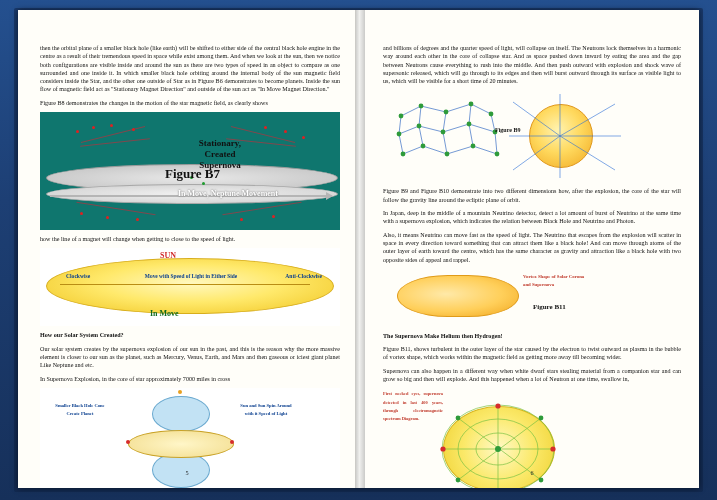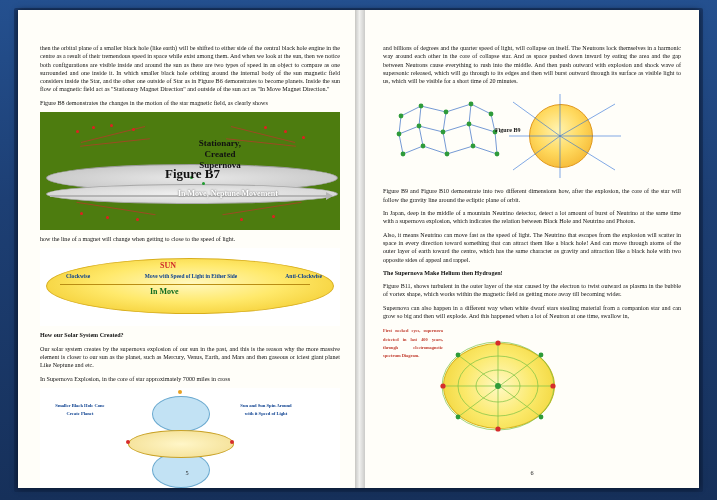--- a/index.html
+++ b/index.html
@@ -38,21 +38,21 @@
   }
   .page.right .col{left:18px;right:18px;}
   p{margin:0 0 5px 0;}
   .pagenum{
     position:absolute;bottom:12px;width:100%;text-align:center;
     font-size:6.2px;color:#222;
   }
   
   .fig{position:relative;margin:2px 0 5px 0;}
   
-  .b7{height:118px;background:#4d7c0f;}
+  .b7{height:118px;background:#0f766e;}
   .b7 .disc{
     position:absolute;left:6px;top:52px;width:290px;height:26px;
     border-radius:50%/50%;
     background:radial-gradient(ellipse at 50% 50%, #e8e8e8 0%, #cfcfcf 60%, #bdbdbd 100%);
     border:1px solid #9b9b9b;
   }
   .b7 .disc2{
     position:absolute;left:6px;top:72px;width:290px;height:18px;
     border-radius:50%/50%;
     background:radial-gradient(ellipse at 50% 50%, #f1f1f1 0%, #d8d8d8 70%, #c6c6c6 100%);
@@ -80,26 +80,26 @@
     text-shadow:0 0 2px #555;width:160px;text-align:center;
   }
   
   .b8{height:78px;background:#ffffff;}
   .b8 .ell{
     position:absolute;left:6px;top:10px;width:286px;height:54px;border-radius:50%;
     background:radial-gradient(ellipse at 50% 45%, #fff8c0 0%, #ffe96b 45%, #f5d13a 80%, #e8bc22 100%);
     border:1px solid #d8ae1c;
   }
   .b8 .sun{
-    position:absolute;left:120px;top:14px;font-weight:bold;font-size:8px;color:#d02b2b;
+    position:absolute;left:120px;top:4px;font-weight:bold;font-size:8px;color:#d02b2b;
   }
   .b8 .cw{position:absolute;left:26px;top:24px;font-size:5.6px;font-weight:bold;color:#0a3f8f;}
   .b8 .acw{position:absolute;right:18px;top:24px;font-size:5.6px;font-weight:bold;color:#0a3f8f;}
   .b8 .mid{position:absolute;left:96px;top:24px;font-size:5.4px;font-weight:bold;color:#0a3f8f;width:110px;text-align:center;}
-  .b8 .inmove{position:absolute;left:110px;top:40px;font-size:8px;font-weight:bold;color:#106b1f;}
+  .b8 .inmove{position:absolute;left:110px;top:62px;font-size:8px;font-weight:bold;color:#106b1f;}
   .b8 .arrow{position:absolute;height:1px;background:#b98d14;}
   
   .b10{height:118px;background:#ffffff;}
   .b10 .ring{
     position:absolute;left:88px;top:42px;width:104px;height:26px;border-radius:50%;
     border:1px solid #c9a227;background:radial-gradient(ellipse at 50% 50%,#fff6c8,#f2dc8c);
   }
   .b10 .bulbtop{
     position:absolute;left:112px;top:8px;width:56px;height:34px;border-radius:50%;
     background:rgba(120,190,230,.45);border:1px solid #6aa9cf;
@@ -269,20 +269,28 @@
               <line x1="57" y1="46" x2="112" y2="80"></line>
           </g>
         </svg>
         <div class="cap">Figure B9</div>
       </div>
 
       <p>Figure B9 and Figure B10 demonstrate into two different dimensions how, after the explosion, the core of the star will follow the gravity line around the ecliptic plane of orbit.</p>
       <p>In Japan, deep in the middle of a mountain Neutrino detector, detect a lot amount of burst of Neutrino at the same time with a supernova explosion, which indicates the relation between Black Hole and Neutrino and Photon.</p>
       <p>Also, it means Neutrino can move fast as the speed of light. The Neutrino that escapes from the explosion will scatter in space in every direction toward something that can attract them like a black hole! And can move through atoms of the outer layer of earth toward the centre, which has the same character as gravity and attraction like a black hole with two opposite sides of appeal and rappel.</p>
 
+      <div class="fig b11">
+        <div class="blob"></div>
+        <div class="ttl">
+          <span>Vortex Shape of Solar Corona</span><br>
+          <span>and Supernova</span>
+        </div>
+        <div class="cap">Figure B11</div>
+      </div>
 
       <p class="heading">
         <span>The Supernova Make Helium then</span>
         <span>Hydrogen!</span>
       </p>
       <p>Figure B11, shows turbulent in the outer layer of the star caused by the electron to twist outward as plasma in the bubble of vortex shape, which works within the magnetic field as getting more away till becoming wider.</p>
       <p>Supernova can also happen in a different way when white dwarf stars stealing material from a companion star and can grow so big and then will explode. And this happened when a lot of Neutron at one time, swallow in,</p>
 
       <div class="fig b12">
         <div class="note">

